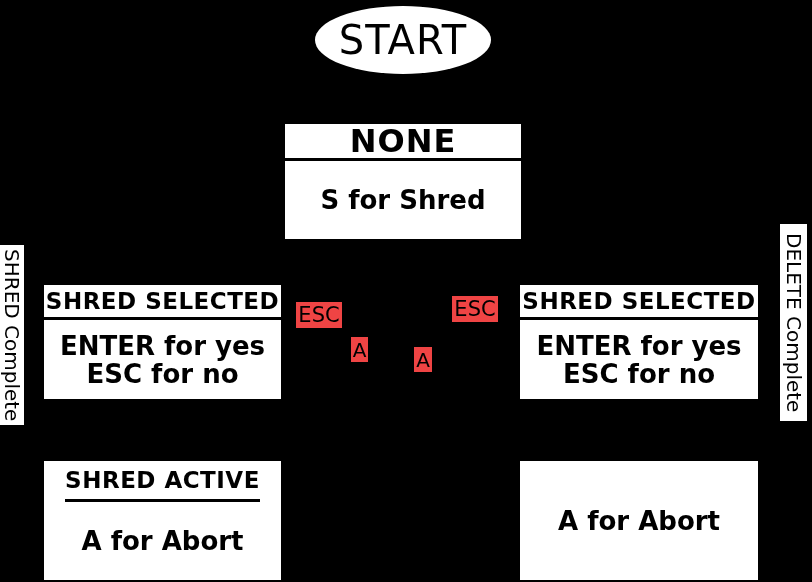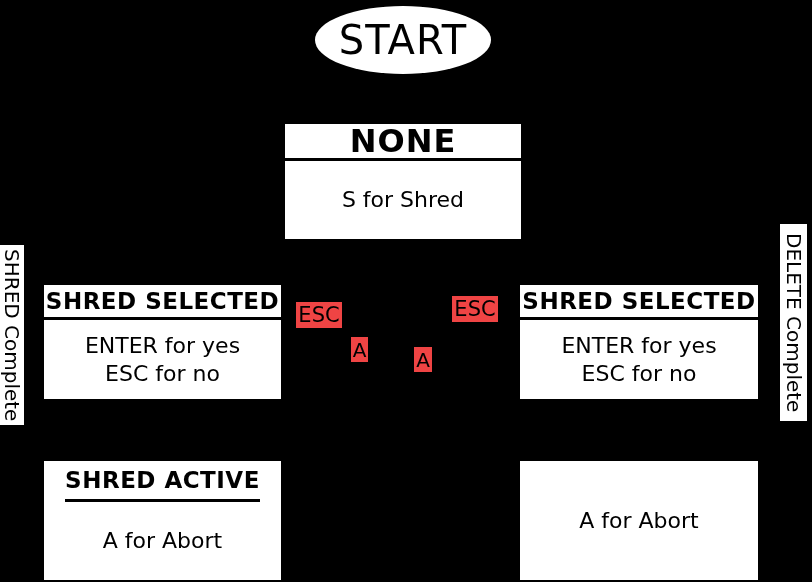--- a/index.html
+++ b/index.html
@@ -44,23 +44,24 @@
     flex: 0 0 auto;
     letter-spacing: 0.5px;
     white-space: nowrap;
   }
   .node .body {
     flex: 1 1 auto;
     display: flex;
     flex-direction: column;
     align-items: center;
     justify-content: center;
-    font-size: 22px;
+    font-size: 26px;
     line-height: 28px;
     white-space: nowrap;
+    font-weight: bold;
   }
   #node-none        { left: 285px; top: 124px; width: 236px; height: 115px; }
   #node-none .title { height: 34px; font-size: 32px; letter-spacing: 1px; }
   #node-shred-selected  { left: 44px;  top: 285px; width: 237px; height: 114px; }
   #node-delete-selected { left: 520px; top: 285px; width: 238px; height: 114px; }
   #node-shred-selected .title, #node-delete-selected .title { height: 32px; }
   #node-shred-active  { left: 44px;  top: 461px; width: 237px; height: 119px; align-items: center; }
   #node-delete-active { left: 520px; top: 461px; width: 238px; height: 119px; }
   #node-shred-active .title, #node-delete-active .title { height: 38px; }
   .edge-label {

